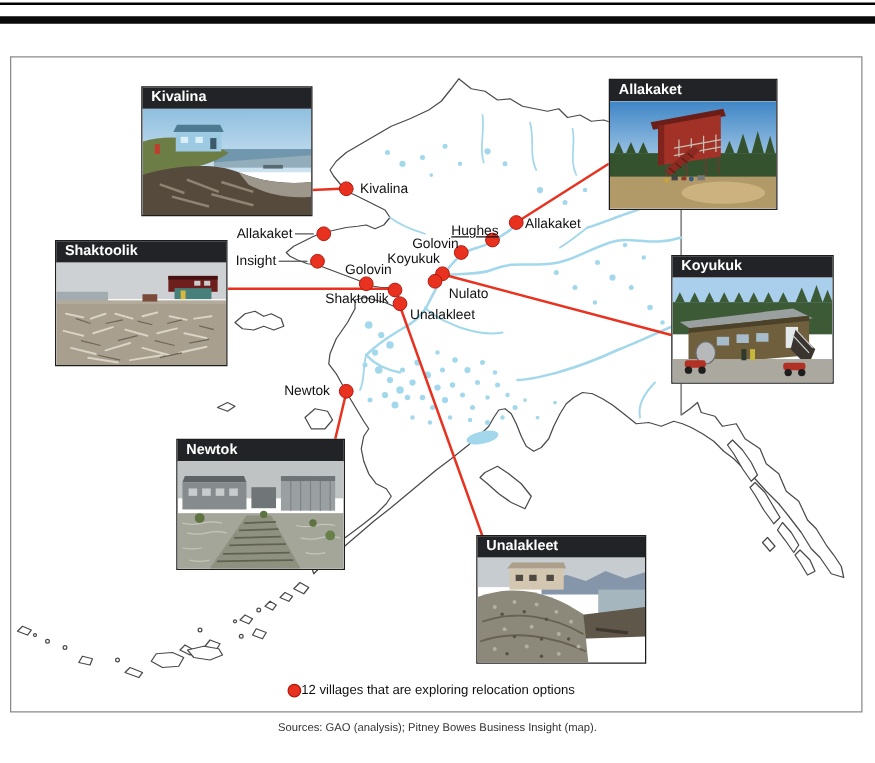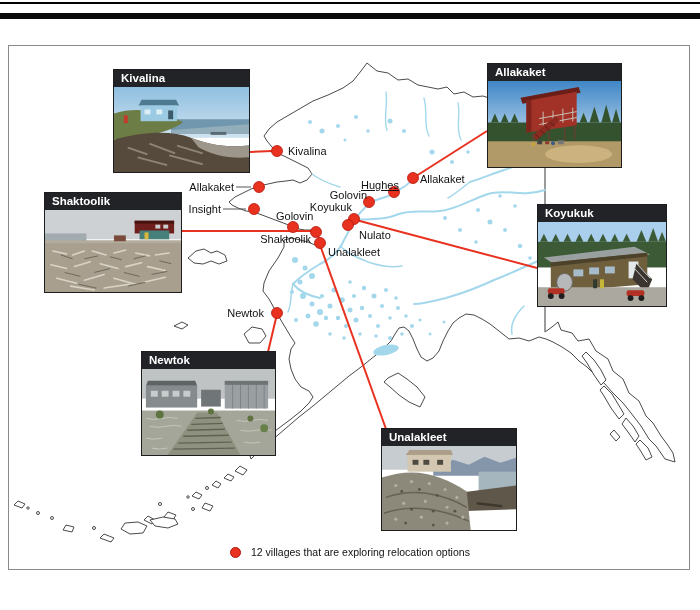--- a/index.html
+++ b/index.html
@@ -14,21 +14,21 @@
   .vlabel{position:absolute;font-size:11px;white-space:nowrap;color:#111;}
   .vl{transform:translateY(-50%);}
   .vr{transform:translate(-100%,-50%);}
   .inset{position:absolute;border:1px solid #1d1d1d;background:#fff;box-sizing:border-box;z-index:5;}
   .inset .hdr{height:17px;background:#212326;color:#fff;font-weight:bold;font-size:11.5px;
               line-height:17px;padding-left:7px;overflow:hidden;}
   .inset .ph{width:100%;height:calc(100% - 17px);display:block;position:relative;overflow:hidden;}
   .inset .ph svg{display:block;width:100%;height:100%;}
   .legend{position:absolute;left:230px;top:546px;display:flex;align-items:center;z-index:6;}
   .legend-dot{width:11px;height:11px;border-radius:50%;background:#e8311f;border:1px solid #b5170c;box-sizing:border-box;}
-  .legend-label{margin-left:10px;font-size:10.5px;color:#111;}
+  .legend-label{font-size:10.5px;color:#111;}
   .source{position:absolute;left:0;top:577px;width:700px;text-align:center;font-size:9px;color:#333;}
 </style>
 </head>
 <body>
 
 <div class="page">
   <div class="rule-thin"></div>
   <div class="rule-thick"></div>
 
   <div class="map-frame"></div>
@@ -497,13 +497,14 @@
         </g>
       </svg>
     </div>
   </div>
 
   <div class="legend">
     <span class="legend-dot"></span>
     <span class="legend-label">12 villages that are exploring relocation options</span>
   </div>
 
+  <div class="source">Sources: GAO (analysis); Pitney Bowes Business Insight (map).</div>
 </div>
 
 </body></html>

